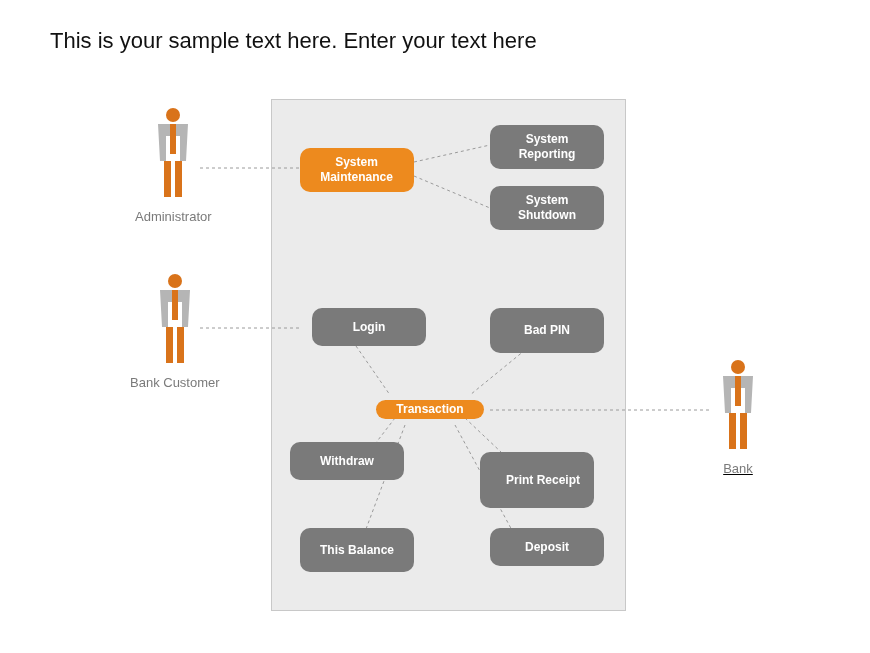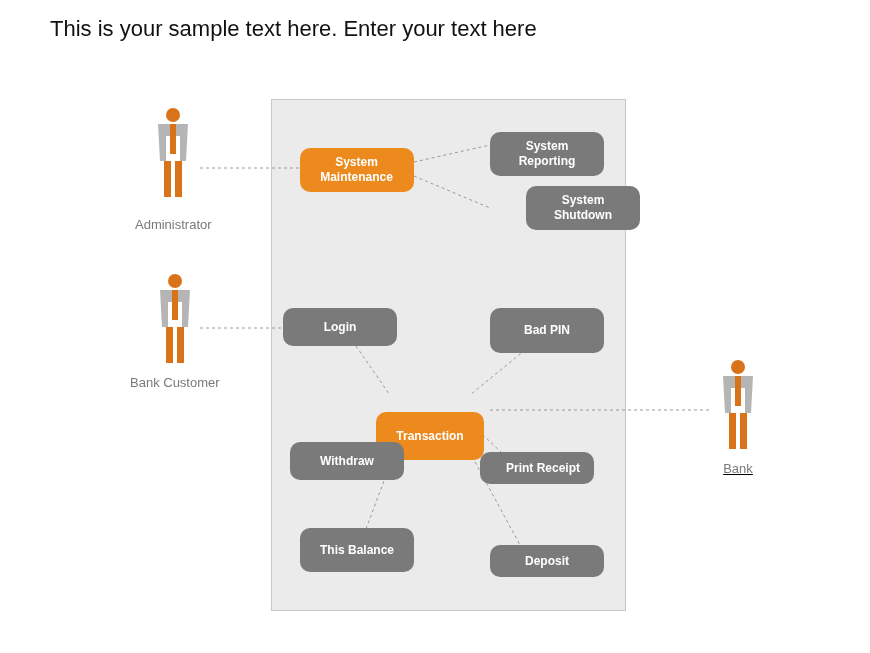--- a/index.html
+++ b/index.html
@@ -6,21 +6,21 @@
   body {
     width: 870px;
     height: 653px;
     background: #ffffff;
     font-family: Arial, Helvetica, sans-serif;
     position: relative;
     overflow: hidden;
   }
   .title {
     position: absolute;
-    top: 16px;
+    top: 28px;
     left: 50px;
     font-size: 22px;
     color: #111;
     font-weight: 400;
   }
   .box {
     position: absolute;
     background: #ebebeb;
     border: 1px solid #c8c8c8;
     top: 99px;
@@ -94,31 +94,31 @@
 
     <line x1="405" y1="425" x2="360" y2="545"></line>
 
     <line x1="455" y1="425" x2="520" y2="545"></line>
 
     <line x1="490" y1="410" x2="710" y2="410"></line>
   </g>
 </svg>
 
 <div class="node orange" style="left:300px; top:148px; width:114px; height:44px;padding-left:7px;">System Maintenance</div>
-<div class="node gray" style="left:490px; top:132px; width:114px; height:44px;">System Reporting</div>
-<div class="node gray" style="left:490px; top:186px; width:114px; height:44px;margin-left:36px;">System Shutdown</div>
-<div class="node gray" style="left:283px; top:308px; width:114px; height:38px;">Login</div>
+<div class="node gray" style="left:490px; top:125px; width:114px; height:44px;">System Reporting</div>
+<div class="node gray" style="left:490px; top:186px; width:114px; height:44px;">System Shutdown</div>
+<div class="node gray" style="left:312px; top:308px; width:114px; height:38px;">Login</div>
 <div class="node gray" style="left:490px; top:308px; width:114px; height:45px;">Bad PIN</div>
-<div class="node orange" style="left:376px; top:412px; width:108px; height:48px;">Transaction</div>
+<div class="node orange" style="left:376px; top:400px; width:108px; height:19px;">Transaction</div>
 <div class="node gray" style="left:290px; top:442px; width:114px; height:38px;">Withdraw</div>
-<div class="node gray" style="left:480px; top:452px; width:114px; height:32px;padding-left:20px;">Print Receipt</div>
+<div class="node gray" style="left:480px; top:452px; width:114px; height:56px;padding-left:20px;">Print Receipt</div>
 <div class="node gray" style="left:300px; top:528px; width:114px; height:44px;">This Balance</div>
-<div class="node gray" style="left:490px; top:528px; width:114px; height:32px;margin-top:17px;">Deposit</div>
+<div class="node gray" style="left:490px; top:528px; width:114px; height:38px;">Deposit</div>
 
-<div class="actor" style="left:135px; top:106px;gap:8px;">
+<div class="actor" style="left:135px; top:106px;">
   <svg width="50" height="95" viewBox="0 0 50 95">
 
     <circle cx="25" cy="9" r="7" fill="#d9731a"></circle>
 
     <path d="M10 18 L40 18 L38 55 L32 55 L32 30 L18 30 L18 55 L12 55 Z" fill="#b5b5b5"></path>
 
     <rect x="22" y="18" width="6" height="30" fill="#d9731a"></rect>
 
     <rect x="16" y="55" width="7" height="36" fill="#d9731a"></rect>
     <rect x="27" y="55" width="7" height="36" fill="#d9731a"></rect>

